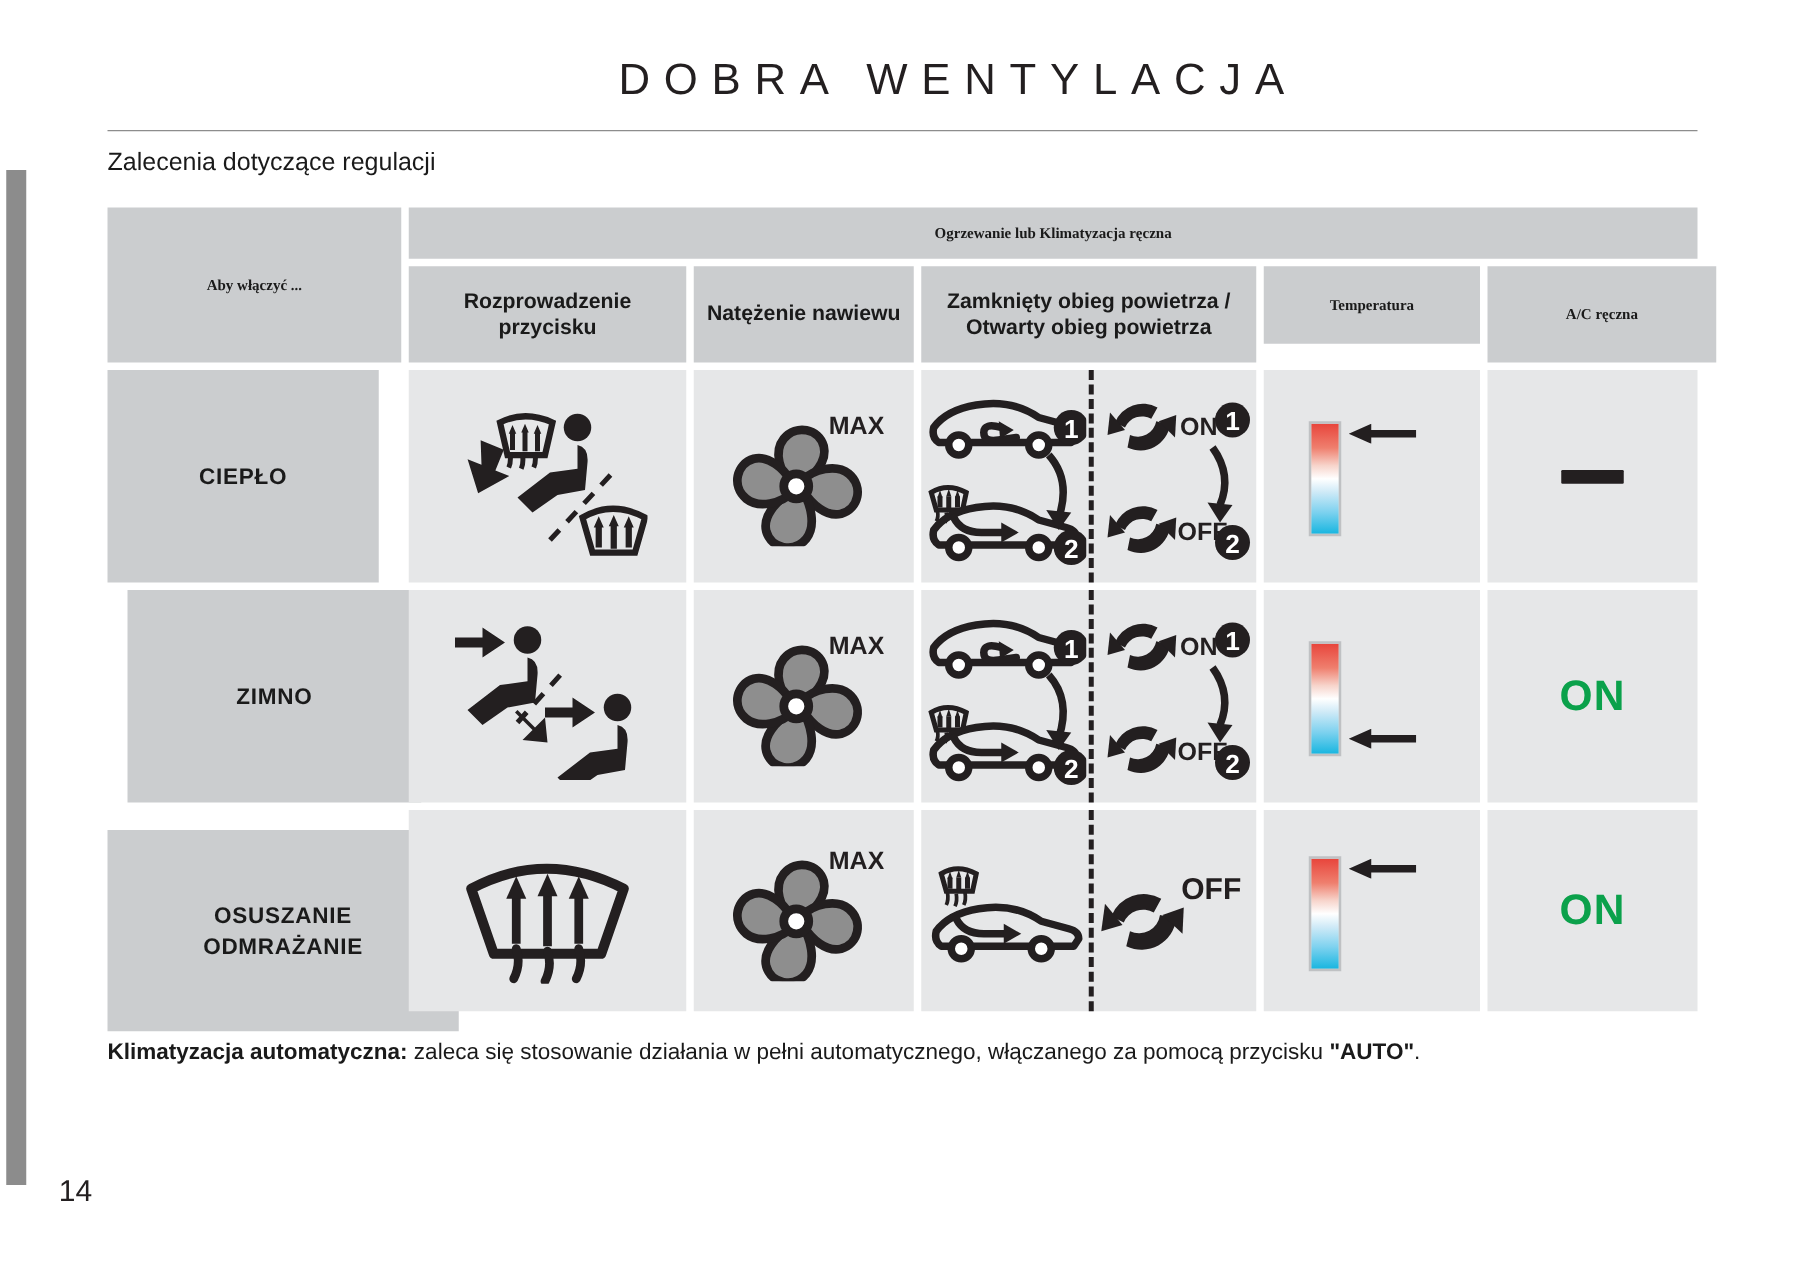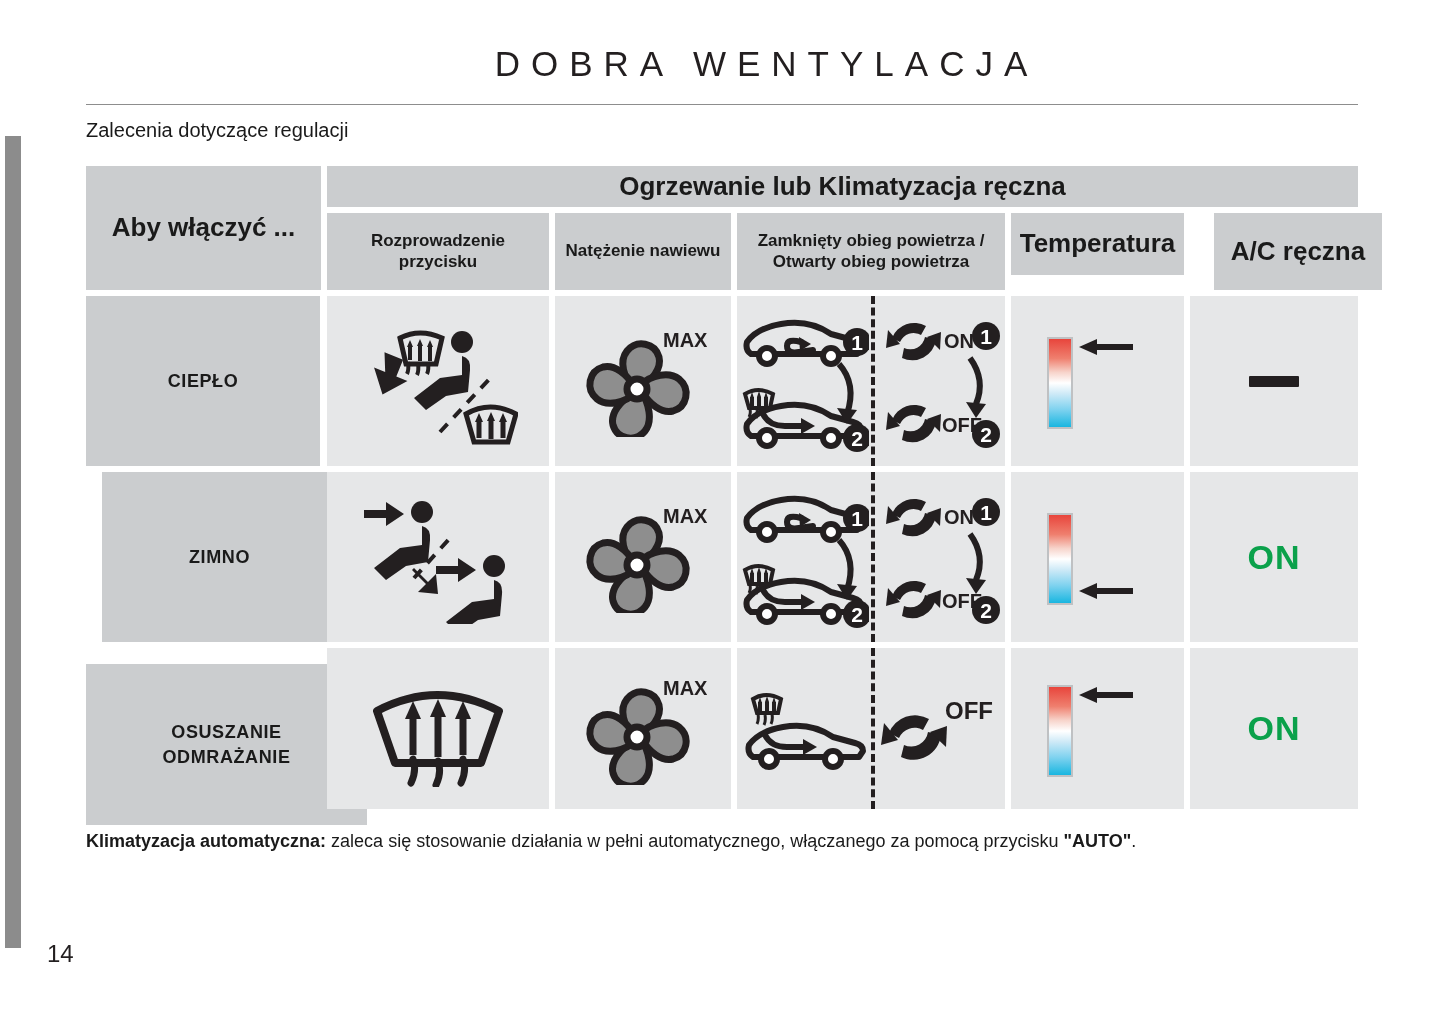--- a/index.html
+++ b/index.html
@@ -77,21 +77,21 @@
     justify-content: center;
     text-align: center;
   }
   .hdr-text {
     font-size: 17px;
     font-weight: bold;
     line-height: 1.22;
     color: #1a1a1a;
     padding: 0 6px;
   }
-  .hdr-text.big { font-size: 26px; }
+  .hdr-text.big { font-size: 12px; font-family: Liberation Serif, serif; }
   .row-label {
     font-size: 18px;
     font-weight: bold;
     letter-spacing: .6px;
     line-height: 1.35;
     color: #1a1a1a;
   }
 
   
   .icon-wrap {
@@ -207,25 +207,25 @@
   <div class="cell dark center" style="left:469px;top:47px;width:176px;height:77px;">
     <span class="hdr-text">Natężenie nawiewu</span>
   </div>
   <div class="cell dark center" style="left:651px;top:47px;width:268px;height:77px;">
     <span class="hdr-text" style="white-space:pre-line;">Zamknięty obieg powietrza /
 Otwarty obieg powietrza</span>
   </div>
   <div class="cell dark center" style="left:925px;top:47px;width:173px;height:62px;">
     <span class="hdr-text big">Temperatura</span>
   </div>
-  <div class="cell dark center" style="left:1128px;top:47px;width:168px;height:77px;">
+  <div class="cell dark center" style="left:1104px;top:47px;width:183px;height:77px;">
     <span class="hdr-text big">A/C ręczna</span>
   </div>
 
-  <div class="cell dark center" style="left:0;top:130px;width:234px;height:170px;">
+  <div class="cell dark center" style="left:0;top:130px;width:217px;height:170px;">
     <span class="row-label" style="white-space:pre-line;">CIEPŁO</span>
   </div>
 
   <div class="cell center" style="left:241px;top:130px;width:222px;height:170px;">
     <div class="icon-wrap">
       <svg width="160" height="130" viewBox="0 0 160 130">
         <g fill="#231f20">
 
           <path d="M42 22 Q62 12 84 22 L78 48 L48 48 Z" fill="none" stroke="#231f20" stroke-width="5"></path>
           <path d="M52 44 L52 30 M62 45 L62 29 M72 45 L72 30" stroke="#231f20" stroke-width="4" fill="none"></path>

